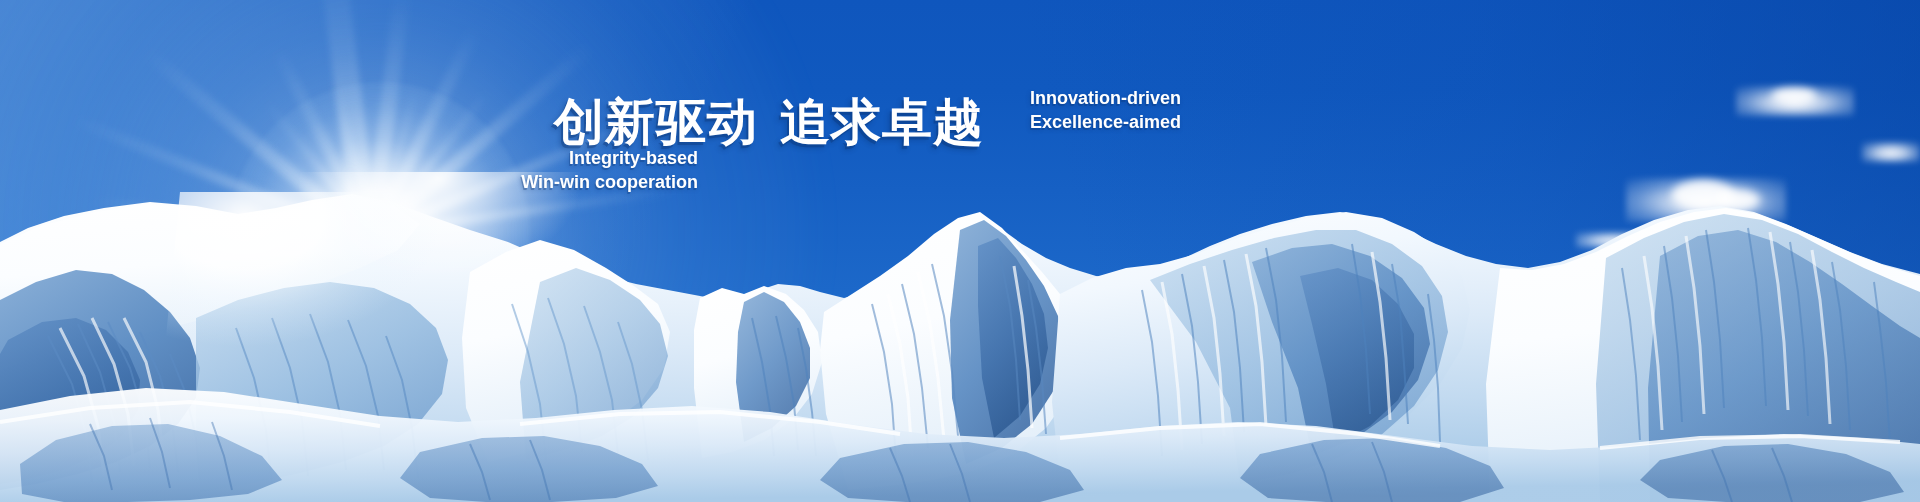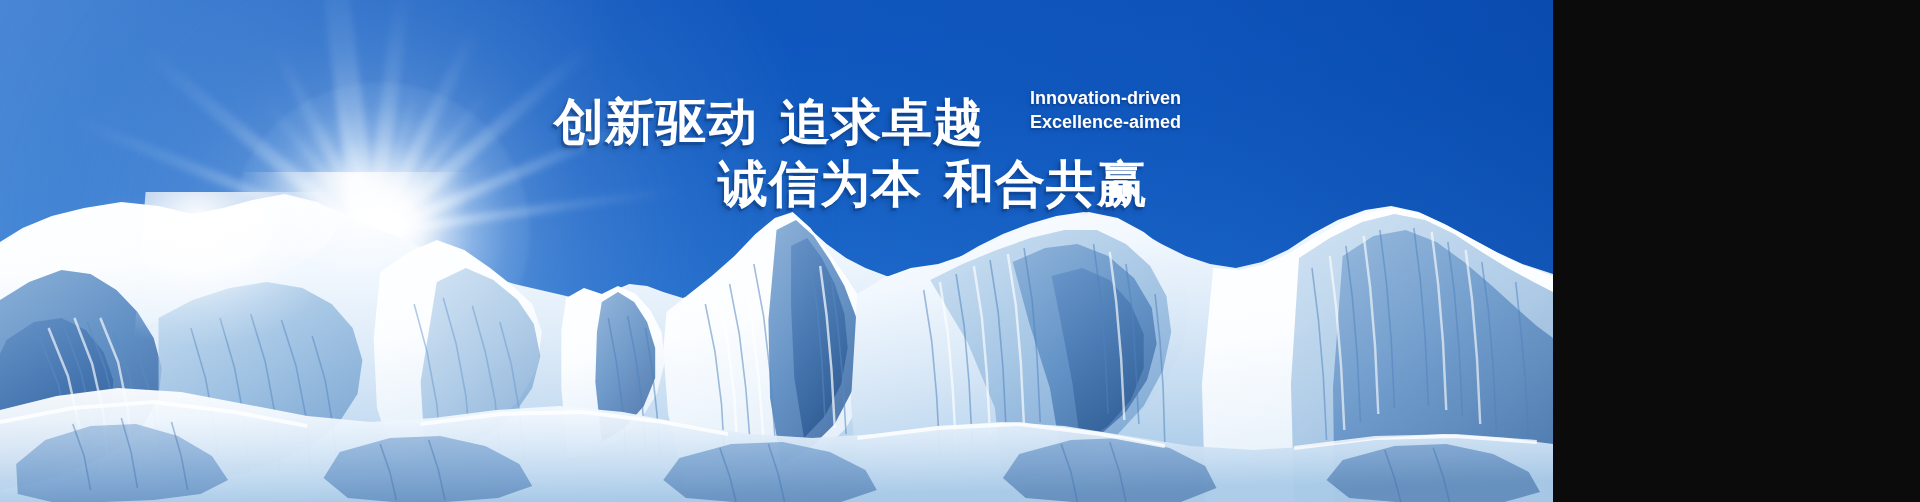--- a/index.html
+++ b/index.html
@@ -2,21 +2,21 @@
 <html><head>
 <meta charset="utf-8">
 <title>Corporate Banner</title>
 <style>
   * { margin:0; padding:0; box-sizing:border-box; }
   html,body{ background:#0b0b0b; }
   body{ font-family:"Liberation Sans","DejaVu Sans",sans-serif; }
 
   .banner{
     position:relative;
-    width:1553px;
+    width:1920px;
     height:502px;
     overflow:hidden;
     background:#1259be;
   }
 
   
   .sky{
     position:absolute; inset:0;
     background:
       linear-gradient(to bottom,
@@ -457,20 +457,21 @@
 
     <div class="cn-line cn-line-1">
       <span>创新驱动</span><span class="cn-gap"></span><span>追求卓越</span>
     </div>
 
     <div class="en-block en-right">
       <span>Innovation-driven</span>
       <span>Excellence-aimed</span>
     </div>
 
-
-    <div class="cn-line cn-line-2">
-      <span>诚信为本</span><span class="cn-gap"></span><span>和合共赢</span>
+    <div class="en-block en-left">
+      <span>Integrity-based</span>
+      <span>Win-win cooperation</span>
     </div>
 
+
   </div>
 
 </div>
 
 </body></html>

